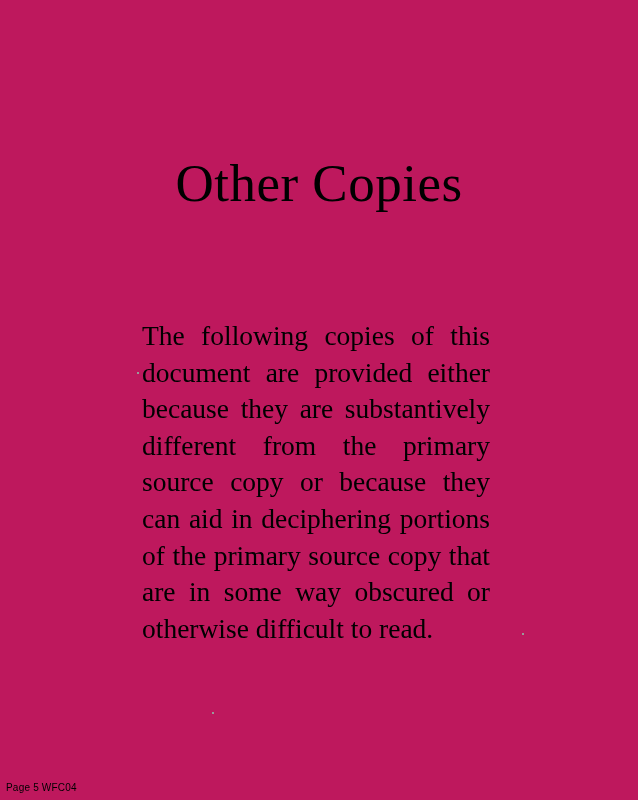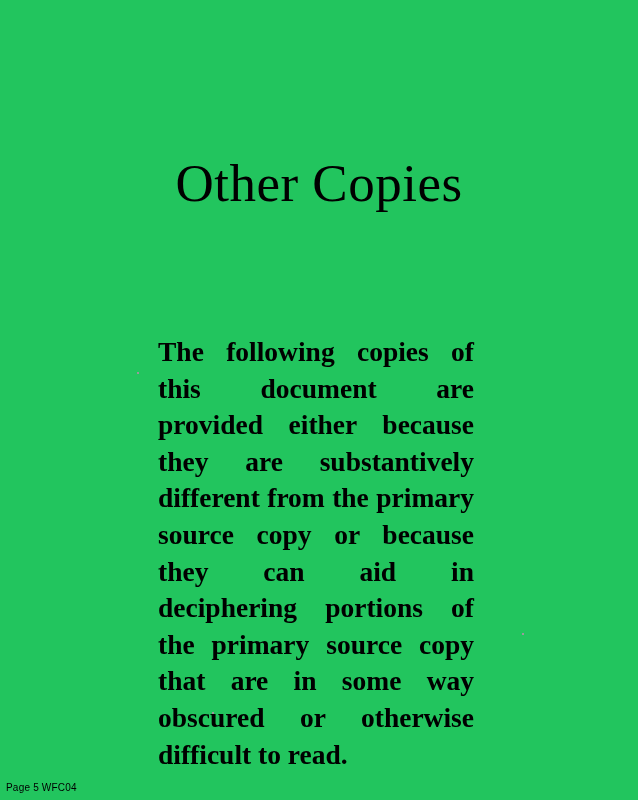--- a/index.html
+++ b/index.html
@@ -12,21 +12,21 @@
     background: #ffffff;
     font-family: "Liberation Serif", serif;
     color: #000000;
     overflow: hidden;
     position: relative;
   }
   .page {
     position: relative;
     width: 638px;
     height: 800px;
-    background: #22c55e;
+    background: #be185d;
   }
   .doc-title {
     position: absolute;
     left: 0;
     top: 118px;
     width: 638px;
     text-align: center;
     font-family: "Liberation Serif", serif;
     font-size: 53px;
     line-height: 1.1;
@@ -40,22 +40,21 @@
     top: 318px;
     width: 348px;
     font-family: "Liberation Serif", serif;
     font-size: 27.5px;
     line-height: 36.6px;
     text-align: justify;
     text-justify: inter-word;
     color: #000000;
   }
   .doc-body p {
-    margin: 16px;
-    font-weight: bold;
+    margin: 0;
   }
   .footer {
     position: absolute;
     left: 6px;
     bottom: 7px;
     font-family: "Liberation Sans", sans-serif;
     font-size: 10px;
     color: #000000;
     letter-spacing: 0.2px;
   }

